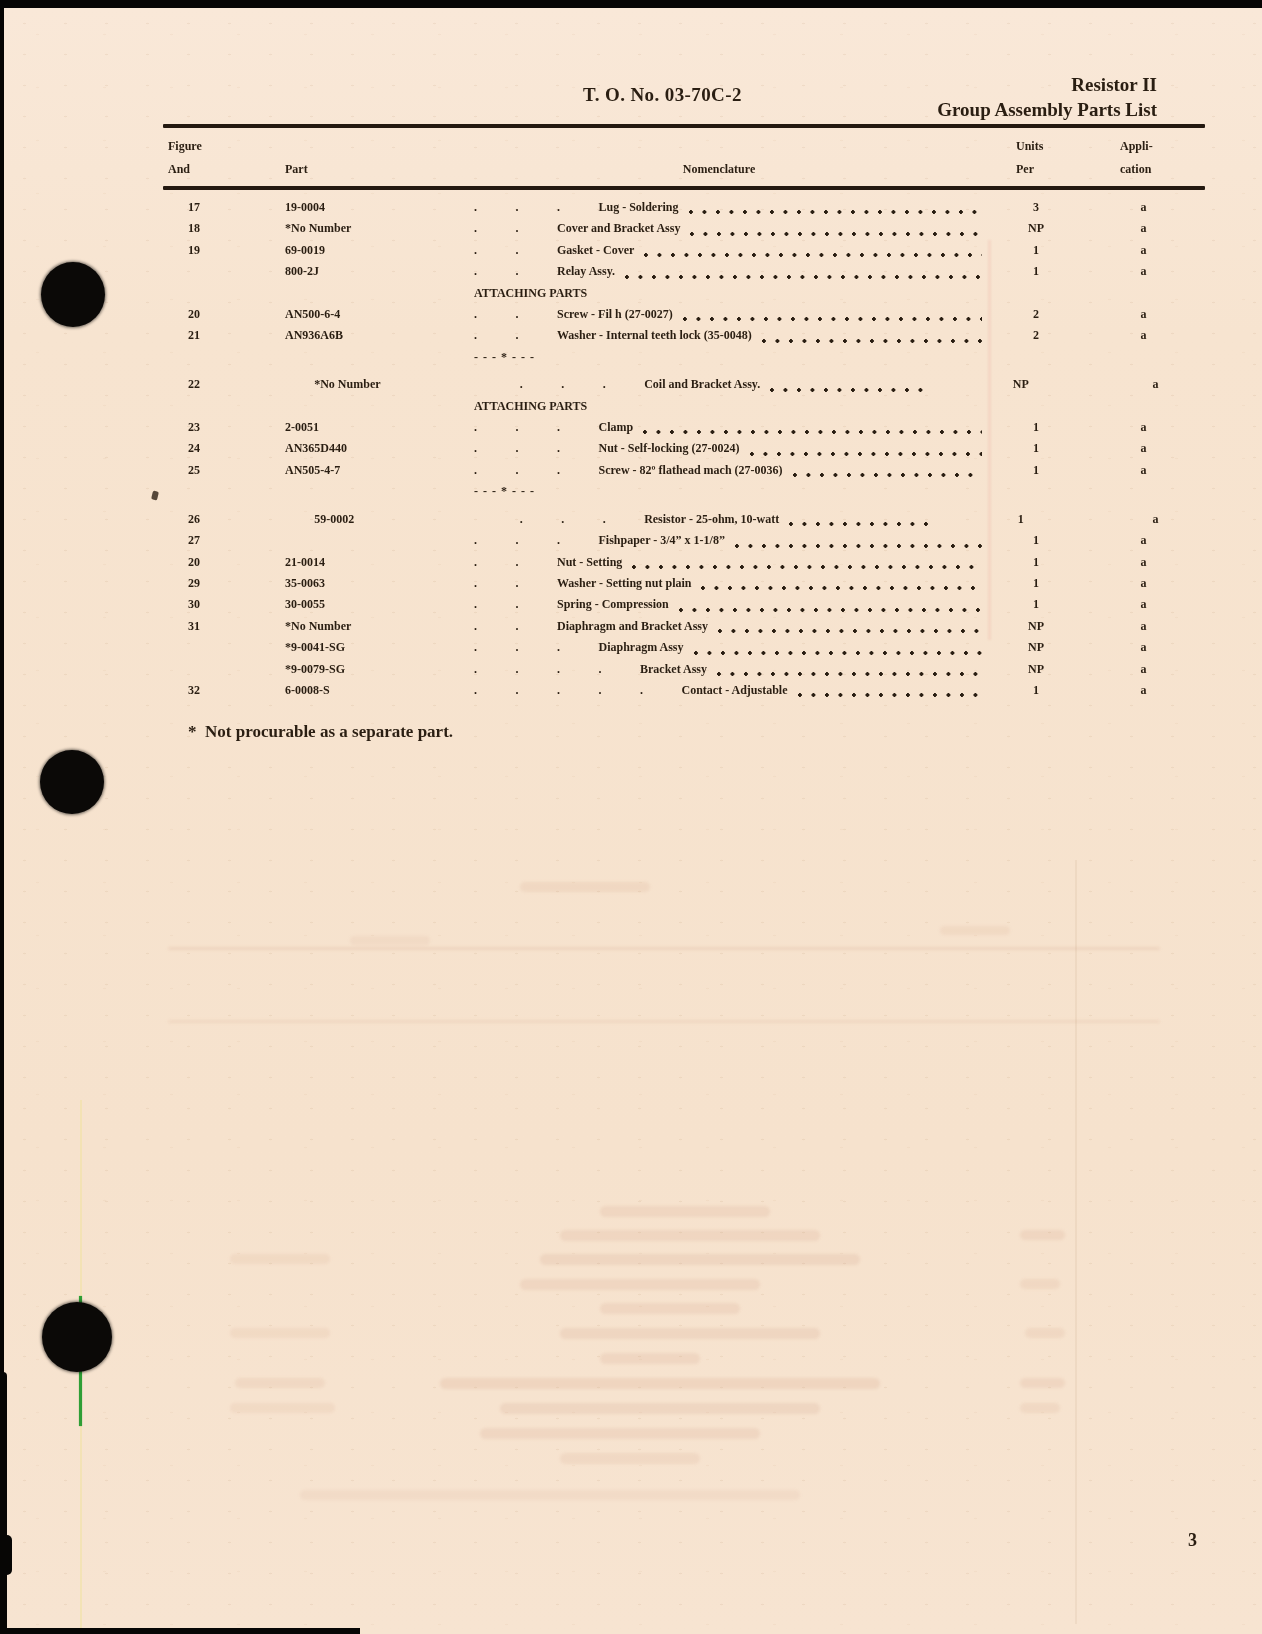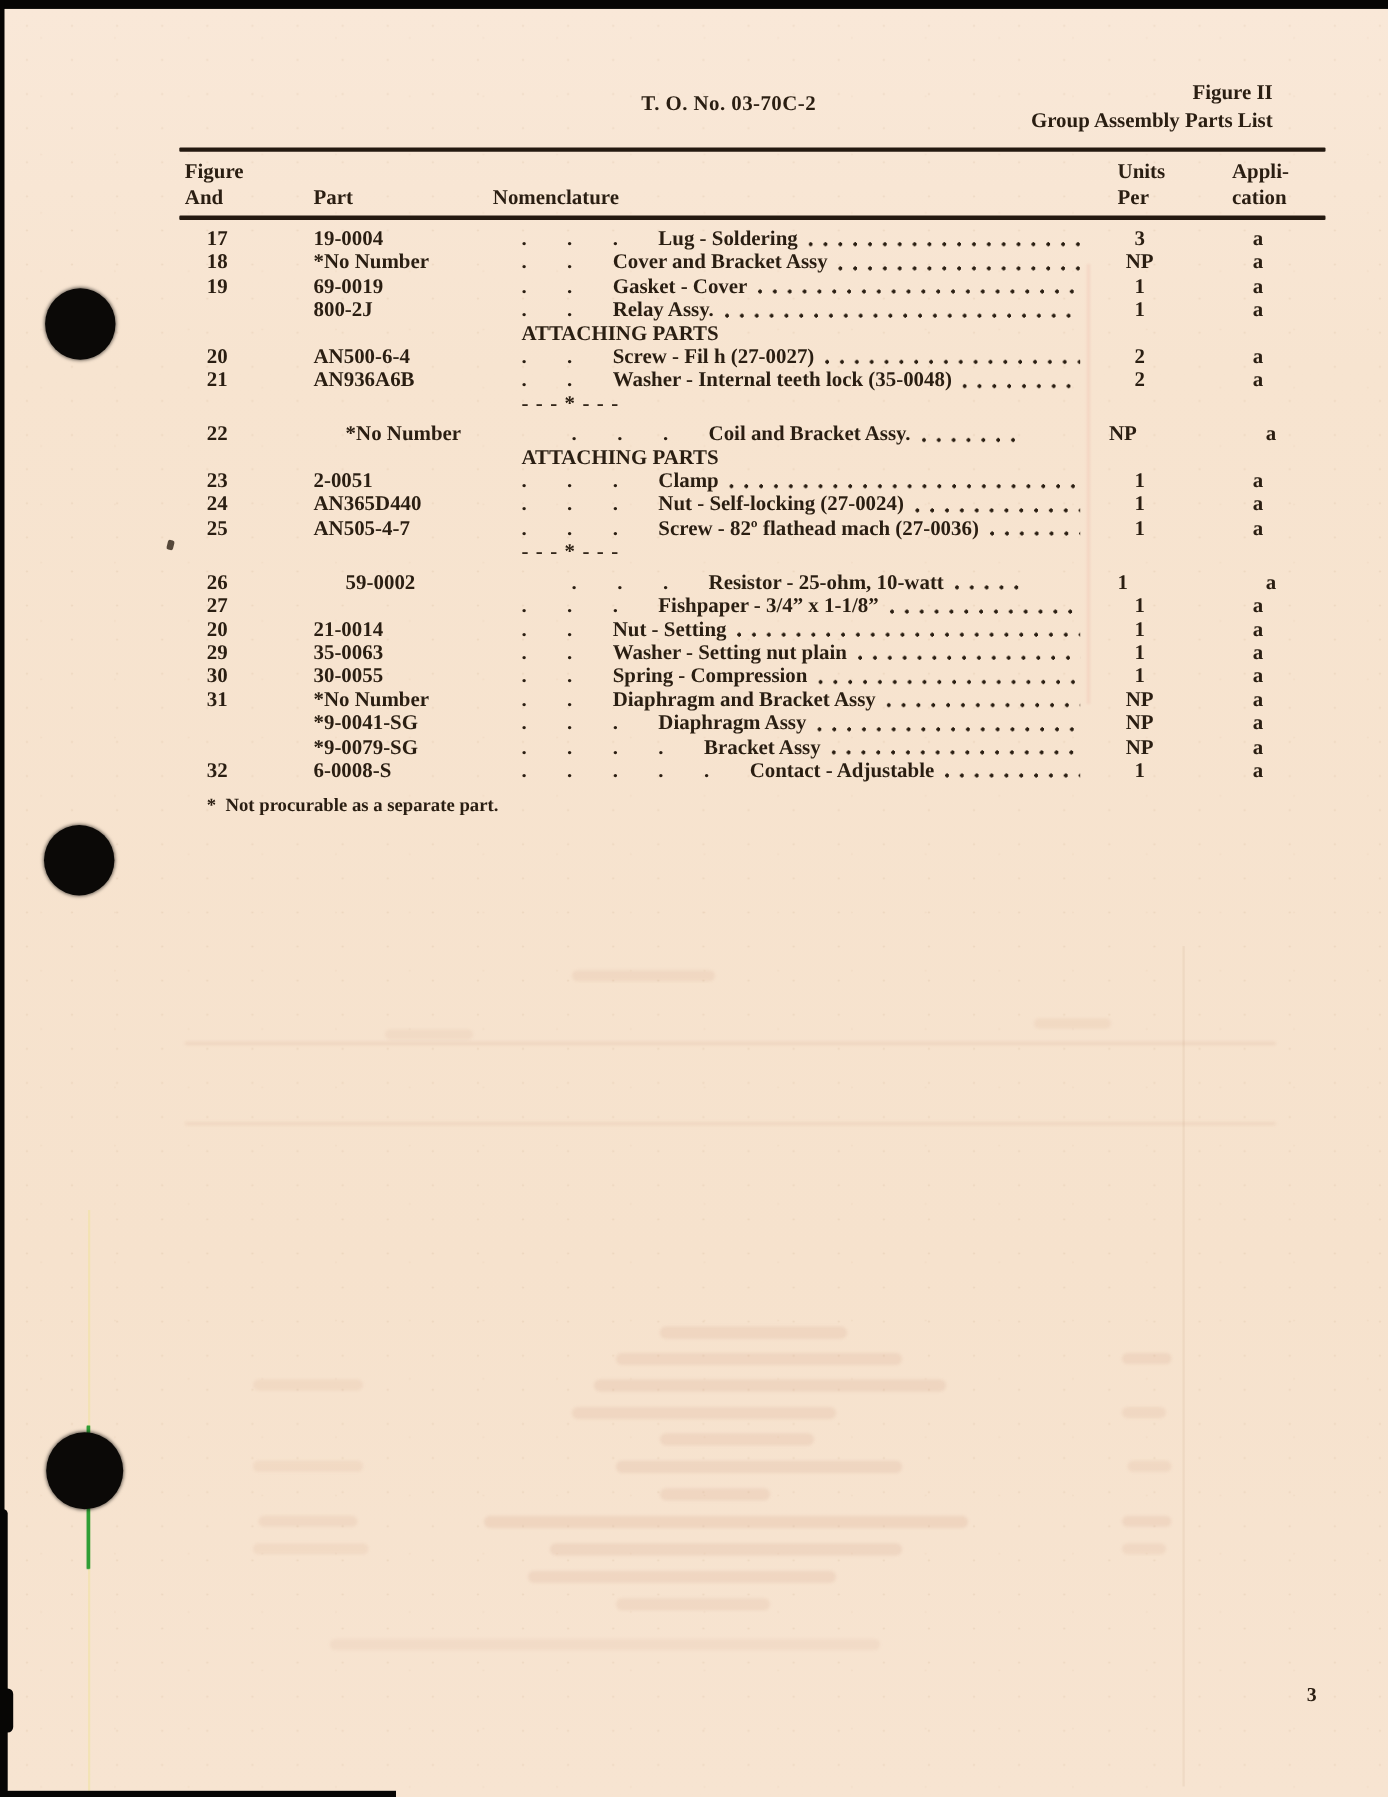--- a/index.html
+++ b/index.html
@@ -13,29 +13,29 @@
     background-image:
       radial-gradient(rgba(176,136,96,.13) 1px, transparent 1.4px),
       radial-gradient(rgba(205,165,125,.10) 1px, transparent 1.3px),
       linear-gradient(180deg,#f9e8d8 0%, #f7e4d0 20%, #f6e2cd 70%, #f7e4d1 100%);
     background-size: 41px 31px, 67px 53px, 100% 100%;
   }
   
   .doc-no { position:absolute; left:579px; top:76px; font-size:19px; letter-spacing:.4px; }
   .sec-block { position:absolute; right:105px; top:64px; text-align:right; font-size:19px; line-height:25px; }
   
-  .ptable { position:absolute; left:159px; top:126px; width:1042px; font-size:19px; }
+  .ptable { position:absolute; left:159px; top:116px; width:1042px; font-size:12px; }
   .rule { height:4px; background:#241910; border-radius:1px; }
   .thead { padding-top:7px; padding-bottom:5px; }
   .hrow, .row { display:flex; align-items:baseline; }
   .hrow { line-height:23px; }
   .h-index { width:122px; padding-left:5px; box-sizing:border-box; }
   .h-part  { width:163px; }
   .h-nomen { width:542px; box-sizing:border-box; }
-  .h-nomen.center { text-align:left; }
+  .h-nomen.center { text-align:center; }
   .h-nomen.nums { padding-left:26px; }
   .h-units { width:92px; padding-left:26px; box-sizing:border-box; }
   .h-code  { width:123px; padding-left:38px; box-sizing:border-box; }
   .tbody { padding-top:7px; }
   .row { line-height:21.4px; }
   .row.gap { margin-top:6px;gap:48px; }
   .c-index { width:122px; padding-left:25px; box-sizing:border-box; }
   .c-part  { width:163px; }
   .c-nomen { width:542px; padding-left:26px; box-sizing:border-box; display:flex; align-items:baseline; }
   .c-units { width:92px; text-align:center; }
@@ -69,21 +69,21 @@
   .ghost { position:absolute; border-radius:6px; filter:blur(1.6px); }
 </style>
 </head>
 <body>
 
 <div class="scan">
   <div class="page">
 
     <div class="doc-no">T. O. No. 03-70C-2</div>
     <div class="sec-block">
-      <div>Figure II</div>
+      <div>Resistor II</div>
       <div>Group Assembly Parts List</div>
     </div>
 
     <div class="ptable">
       <div class="rule"></div>
       <div class="thead">
         <div class="hrow">
           <div class="h-index">Figure</div>
           <div class="h-part"></div>
           <div class="h-nomen"></div>

